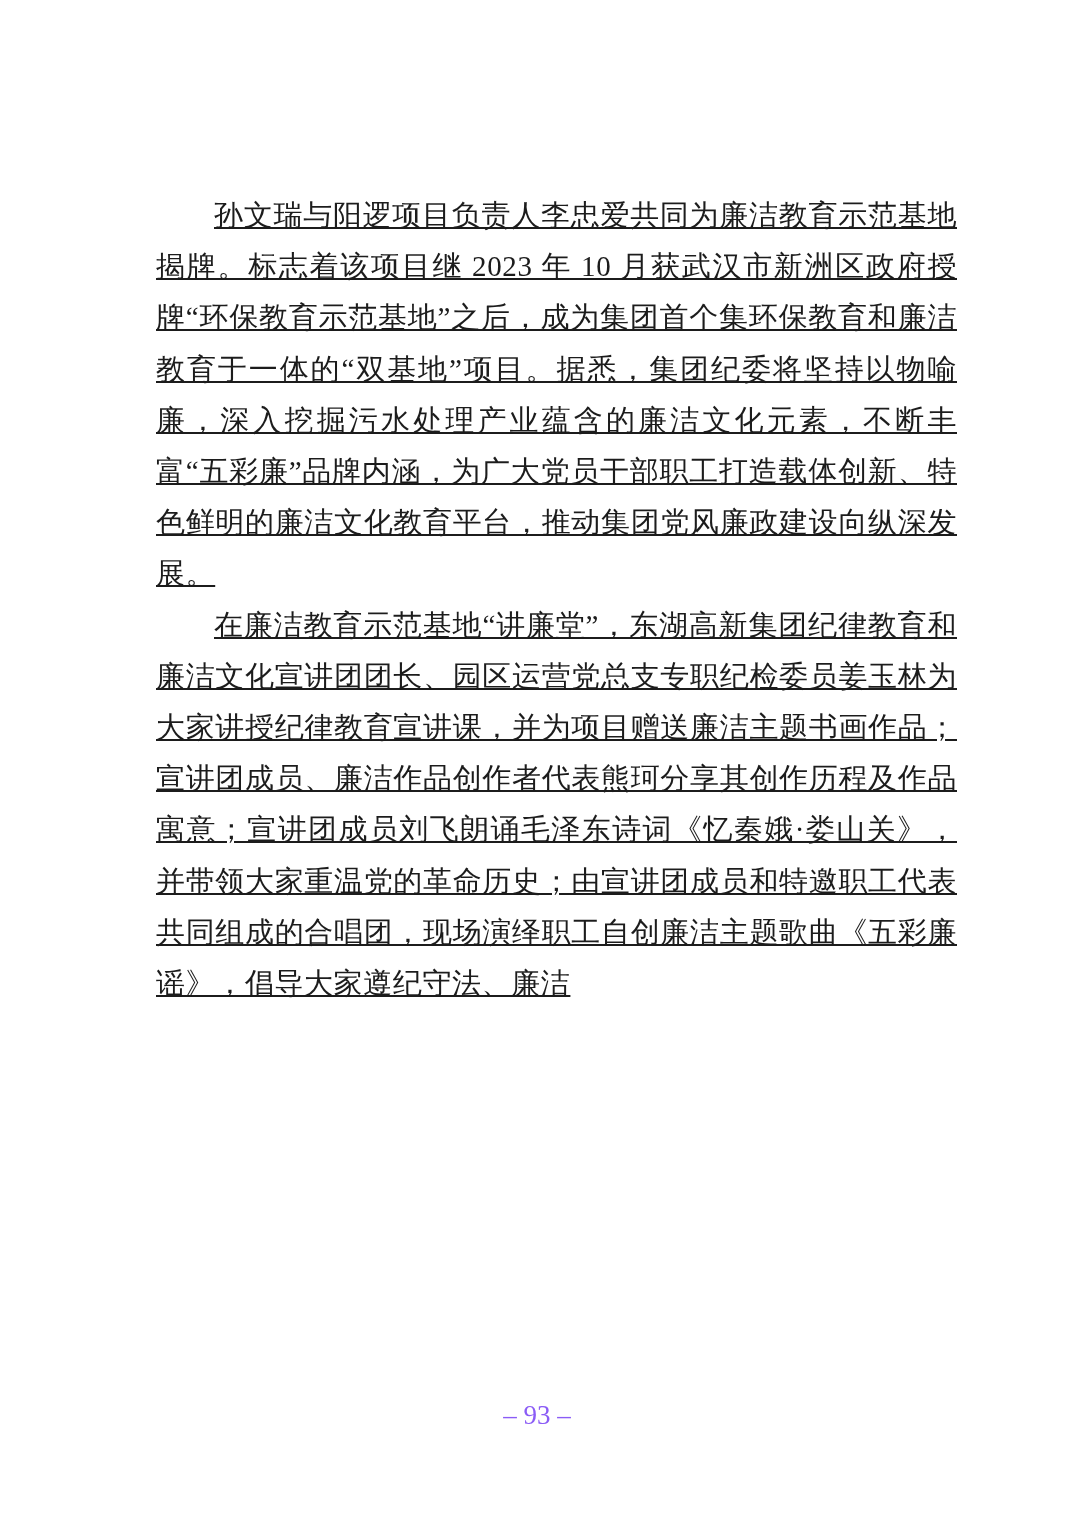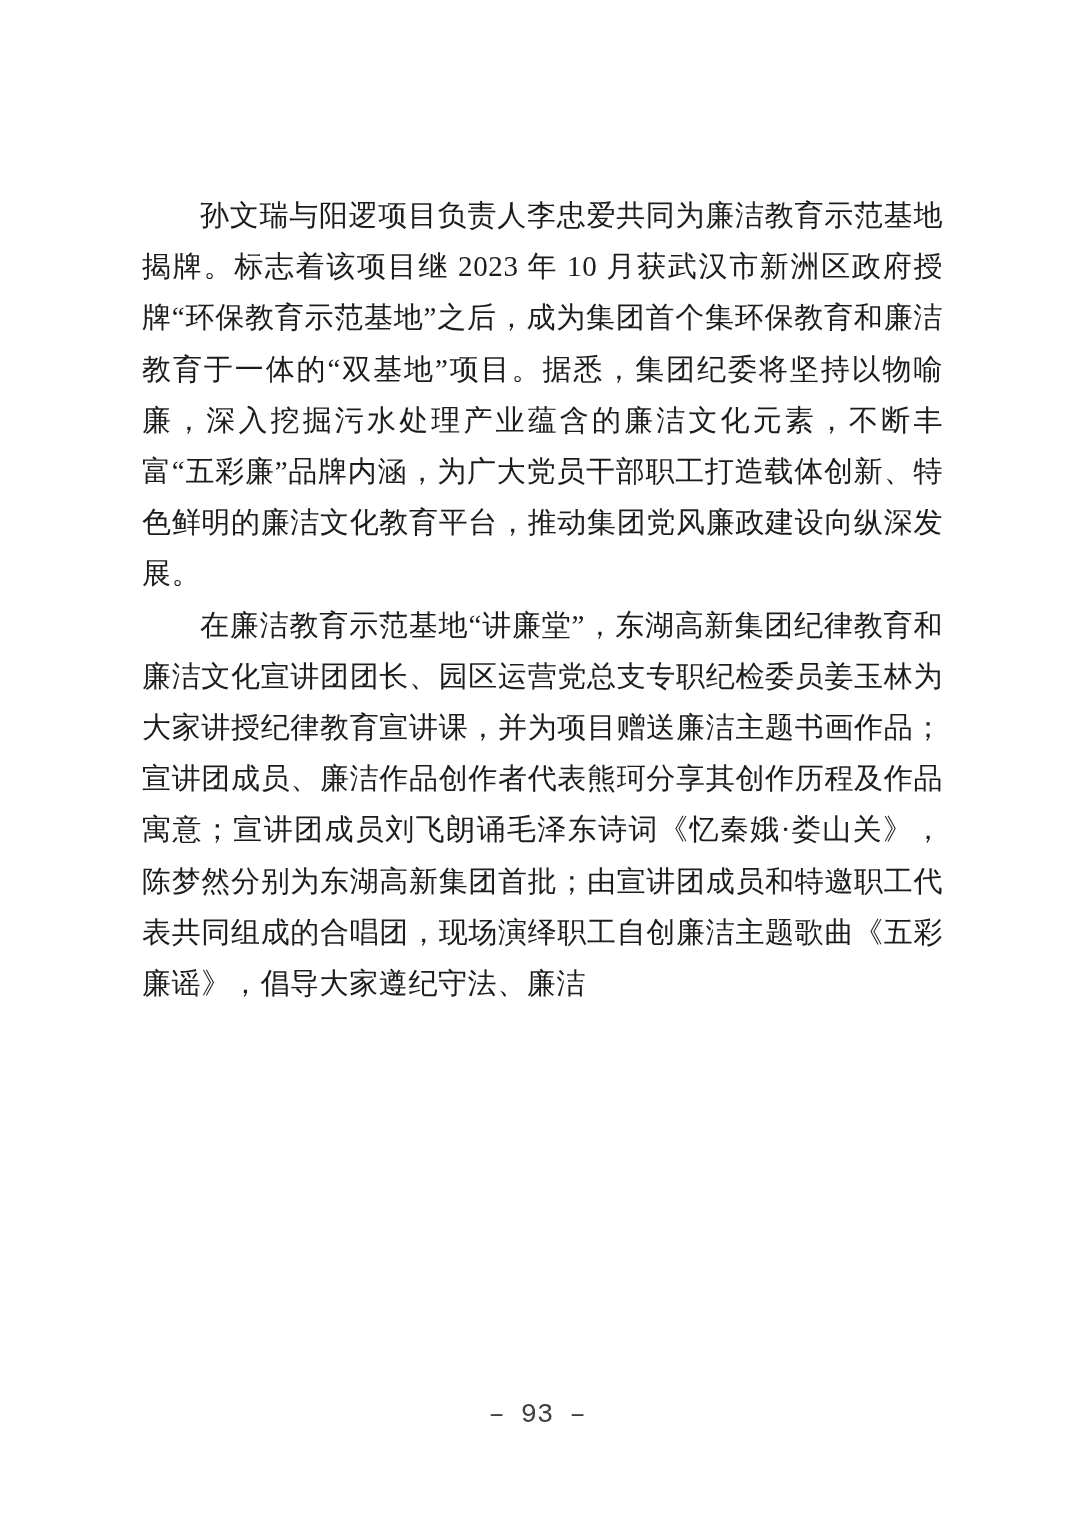--- a/index.html
+++ b/index.html
@@ -11,47 +11,48 @@
     position: relative;
     width: 1074px;
     height: 1520px;
     background: #ffffff;
     overflow: hidden;
     font-family: "Liberation Serif", serif;
     color: #1c1c1c;
   }
   .content {
     position: absolute;
-    left: 142px;
+    left: 156px;
     top: 190px;
     width: 801px;
+    text-decoration: underline;
   }
   .para {
     margin: 0;
     font-size: 29px;
     line-height: 51.2px;
     letter-spacing: 0.6px;
     text-indent: 2em;
     text-align: justify;
     text-justify: inter-ideograph;
     word-break: break-all;
   }
   .page-number {
     position: absolute;
     left: 0;
     top: 1400px;
     width: 100%;
     text-align: center;
     font-size: 27px;
-    color: #404040;
-    font-family: Liberation Mono, monospace;
+    color: #8b5cf6;
+    font-family: Liberation Serif, serif;
   }
 </style>
 </head>
 <body>
 
 <div class="page">
   <div class="content">
     <p class="para">孙文瑞与阳逻项目负责人李忠爱共同为廉洁教育示范基地揭牌。标志着该项目继 2023 年 10 月获武汉市新洲区政府授牌“环保教育示范基地”之后，成为集团首个集环保教育和廉洁教育于一体的“双基地”项目。据悉，集团纪委将坚持以物喻廉，深入挖掘污水处理产业蕴含的廉洁文化元素，不断丰富“五彩廉”品牌内涵，为广大党员干部职工打造载体创新、特色鲜明的廉洁文化教育平台，推动集团党风廉政建设向纵深发展。</p>
-    <p class="para">在廉洁教育示范基地“讲廉堂”，东湖高新集团纪律教育和廉洁文化宣讲团团长、园区运营党总支专职纪检委员姜玉林为大家讲授纪律教育宣讲课，并为项目赠送廉洁主题书画作品；宣讲团成员、廉洁作品创作者代表熊珂分享其创作历程及作品寓意；宣讲团成员刘飞朗诵毛泽东诗词《忆秦娥·娄山关》，陈梦然分别为东湖高新集团首批；由宣讲团成员和特邀职工代表共同组成的合唱团，现场演绎职工自创廉洁主题歌曲《五彩廉谣》，倡导大家遵纪守法、廉洁</p>
+    <p class="para">在廉洁教育示范基地“讲廉堂”，东湖高新集团纪律教育和廉洁文化宣讲团团长、园区运营党总支专职纪检委员姜玉林为大家讲授纪律教育宣讲课，并为项目赠送廉洁主题书画作品；宣讲团成员、廉洁作品创作者代表熊珂分享其创作历程及作品寓意；宣讲团成员刘飞朗诵毛泽东诗词《忆秦娥·娄山关》，并带领大家重温党的革命历史；由宣讲团成员和特邀职工代表共同组成的合唱团，现场演绎职工自创廉洁主题歌曲《五彩廉谣》，倡导大家遵纪守法、廉洁</p>
   </div>
   <div class="page-number">–  93  –</div>
 </div>
 
 </body></html>

